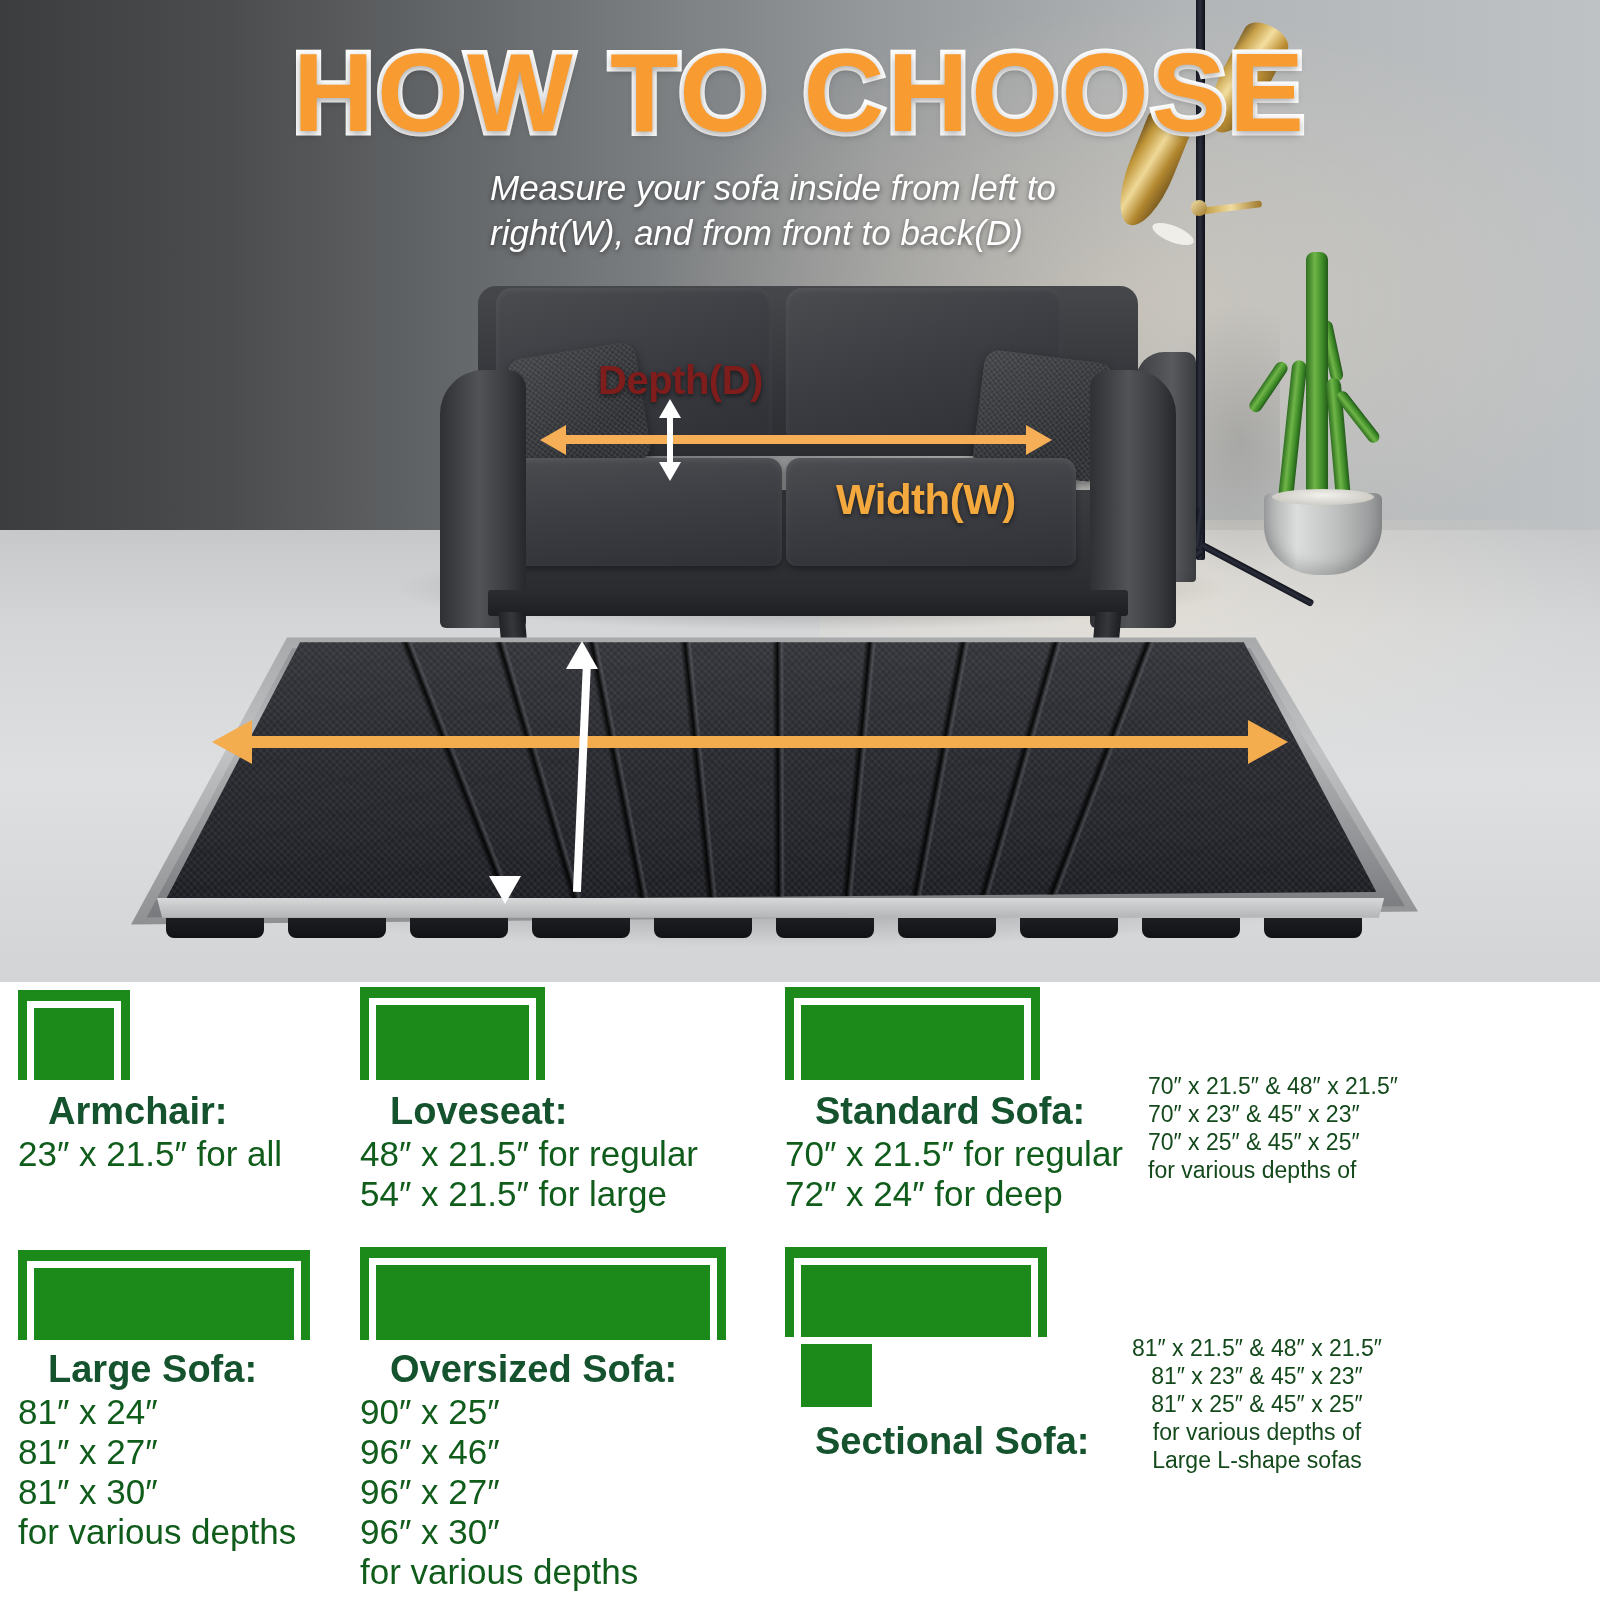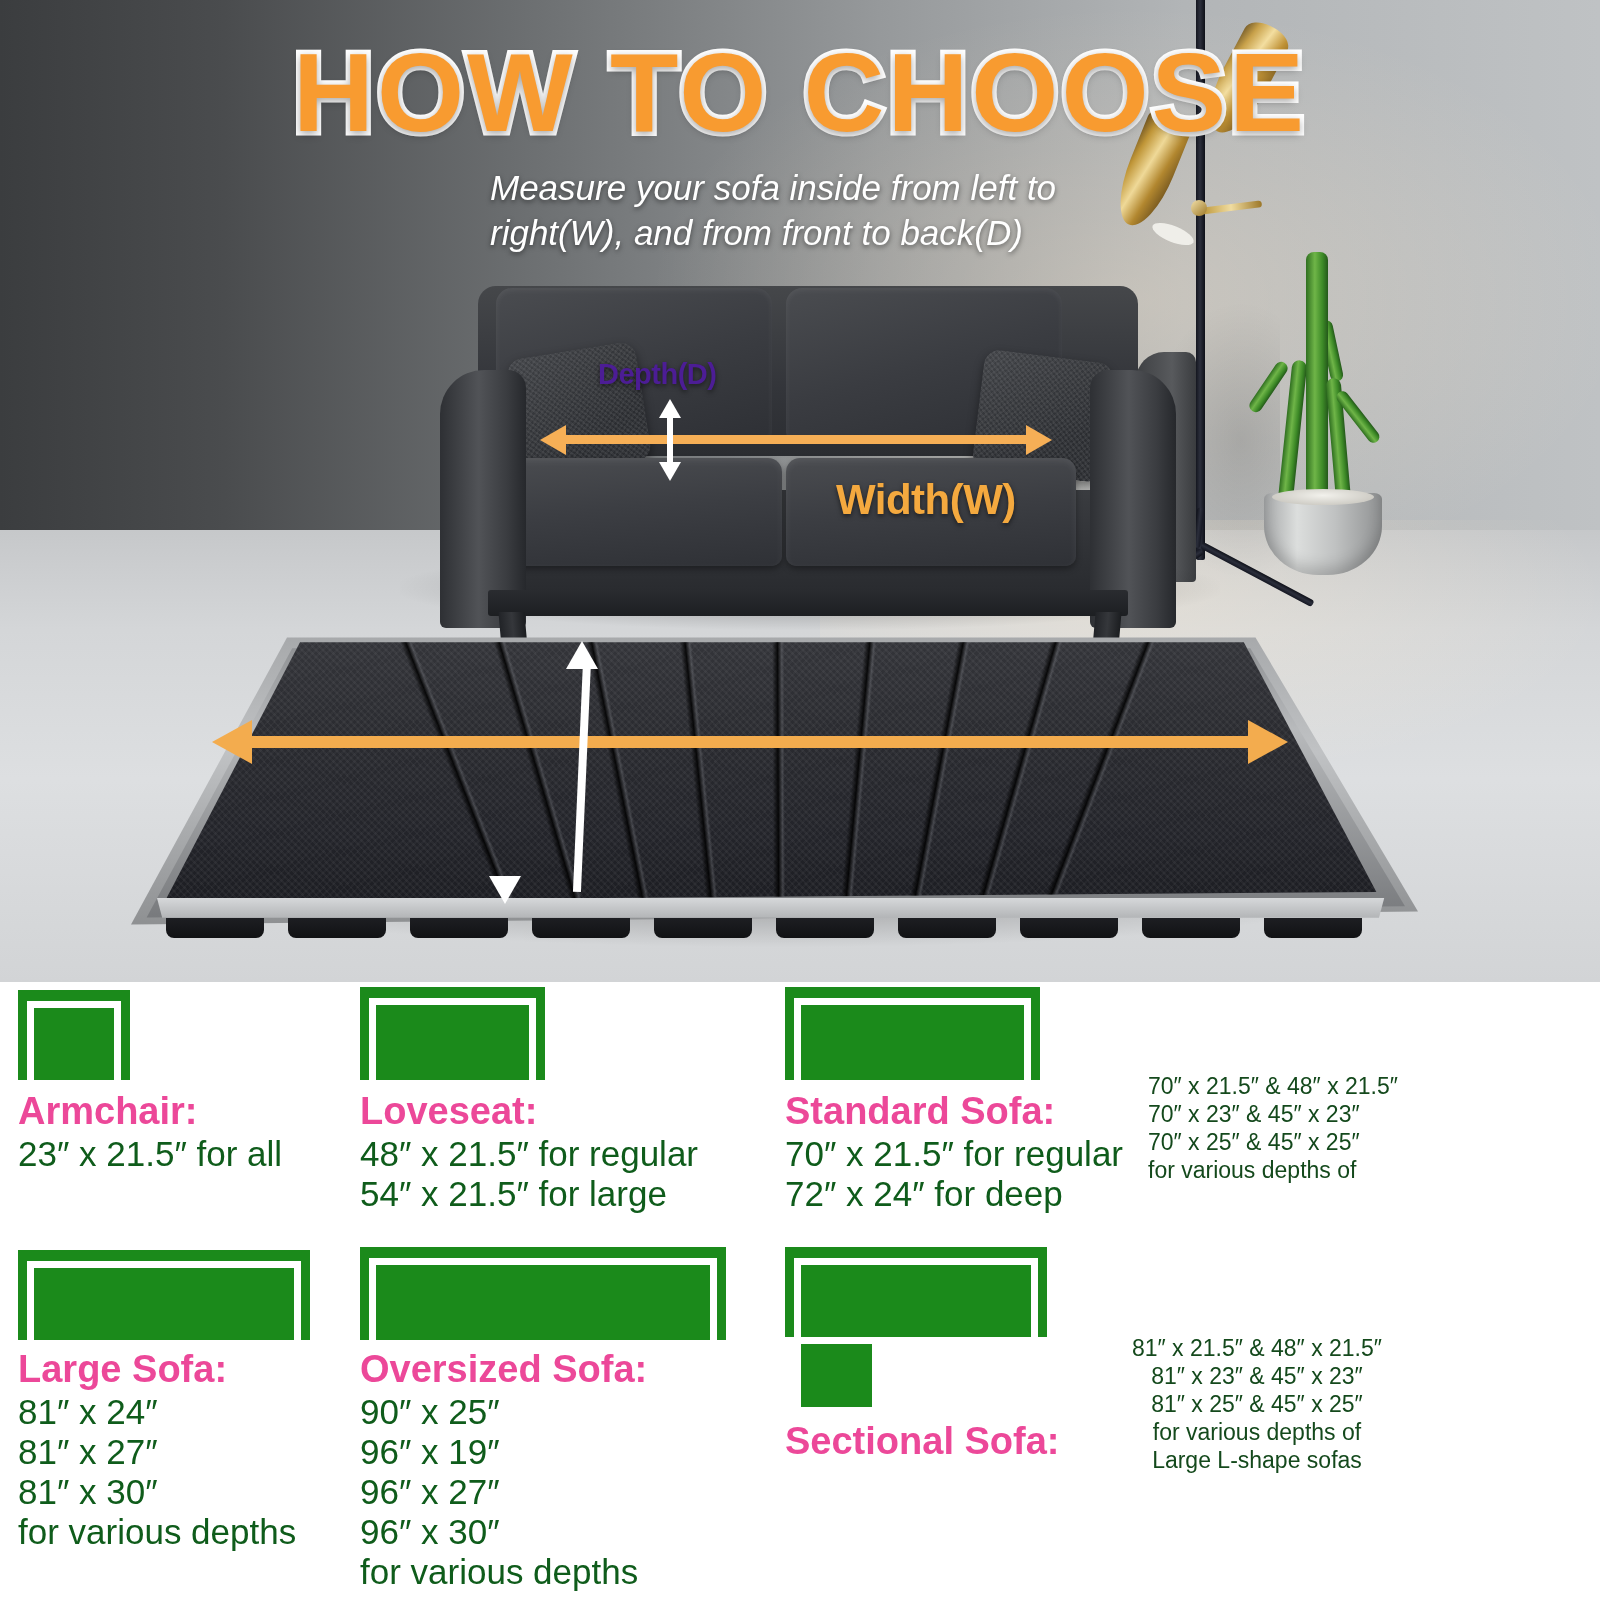--- a/index.html
+++ b/index.html
@@ -182,21 +182,21 @@
   #ar-w-rt { left: 1026px; top: 425px; }
   .d-line { position: absolute; left: 667px; top: 415px; width: 6px; height: 52px; background: #ffffff; }
   #ar-d-up { left: 659px; top: 399px; }
   #ar-d-dn { left: 659px; top: 462px; }
 
   .lbl {
     position: absolute; font-weight: bold; white-space: nowrap;
     letter-spacing: -0.5px;
   }
   .lbl-depth {
-    left: 598px; top: 358px; font-size: 29px; color: #4c1d95;
+    left: 598px; top: 358px; font-size: 40px; color: #7f1d1d;
     text-shadow: 0 2px 5px rgba(0,0,0,.55);
   }
   .lbl-width {
     left: 836px; top: 476px; font-size: 42px; color: #F4A93F;
     text-shadow: 0 2px 5px rgba(0,0,0,.55);
   }
 
   
   .mat-wrap { position: absolute; left: 118px; top: 636px; width: 1300px; height: 300px; }
   .mat-drop {
@@ -274,21 +274,21 @@
     font-size: 35px; font-style: italic; font-weight: normal;
     color: #ffffff; line-height: 1.28;
     text-shadow: 0 2px 5px rgba(0,0,0,.5);
   }
 
   
   .specs { position: absolute; left: 0; top: 982px; width: 1600px; height: 618px; background: #fff; }
   .card { position: absolute; }
   .cname {
     font-family: "Liberation Sans Narrow", "Liberation Sans", sans-serif;
-    font-size: 38px; font-weight: bold; color: #ec4899; white-space: nowrap;
+    font-size: 38px; font-weight: bold; color: #14532d; white-space: nowrap; margin-left: 30px;
   }
   .cdims {
     font-family: "Liberation Sans Narrow", "Liberation Sans", sans-serif;
     font-size: 35px; color: #0f5c1b; line-height: 1.14; white-space: nowrap;
   }
   .rightcol {
     position: absolute;
     font-family: "Liberation Sans", sans-serif;
     font-size: 23px; color: #14491c; line-height: 1.22; white-space: nowrap;
   }
@@ -457,21 +457,21 @@
             <div style="position: absolute; left: 0px; top: 0px; width: 366px; height: 93px; background: rgb(27, 138, 27);"></div>
             <div style="position: absolute; left: 16px; top: 18px; width: 76.75px; height: 75px; background: rgb(27, 138, 27);"></div>
             <div style="position: absolute; left: 101.75px; top: 18px; width: 76.75px; height: 75px; background: rgb(27, 138, 27);"></div>
             <div style="position: absolute; left: 187.5px; top: 18px; width: 76.75px; height: 75px; background: rgb(27, 138, 27);"></div>
             <div style="position: absolute; left: 273.25px; top: 18px; width: 76.75px; height: 75px; background: rgb(27, 138, 27);"></div>
             <div style="position: absolute; left: 9px; top: 11px; width: 348px; height: 82px; border-top: 7px solid rgb(255, 255, 255); border-right: 7px solid rgb(255, 255, 255); border-left: 7px solid rgb(255, 255, 255); border-image: initial; border-bottom: none; box-sizing: border-box; pointer-events: none;"></div>
           </div>
           <div class="cname" style="position: absolute; left: 0px; top: 366px;">Oversized Sofa:</div>
           <div class="cdims" style="position: absolute; left: 0px; top: 410px;">
             <div>90″ x 25″</div>
-            <div>96″ x 19″</div>
+            <div>96″ x 46″</div>
             <div>96″ x 27″</div>
             <div>96″ x 30″</div>
             <div>for various depths</div>
           </div>
         </div>
         <div class="card" style="left: 785px; top: 0px;">
           <div style="position: absolute; left: 0px; top: 265px; width: 262px; height: 160px;">
             <div style="position: absolute; left: 0px; top: 0px; width: 262px; height: 90px; background: rgb(27, 138, 27);"></div>
             <div style="position: absolute; left: 16px; top: 18px; width: 70.6667px; height: 72px; background: rgb(27, 138, 27);"></div>
             <div style="position: absolute; left: 95.6667px; top: 18px; width: 70.6667px; height: 72px; background: rgb(27, 138, 27);"></div>

